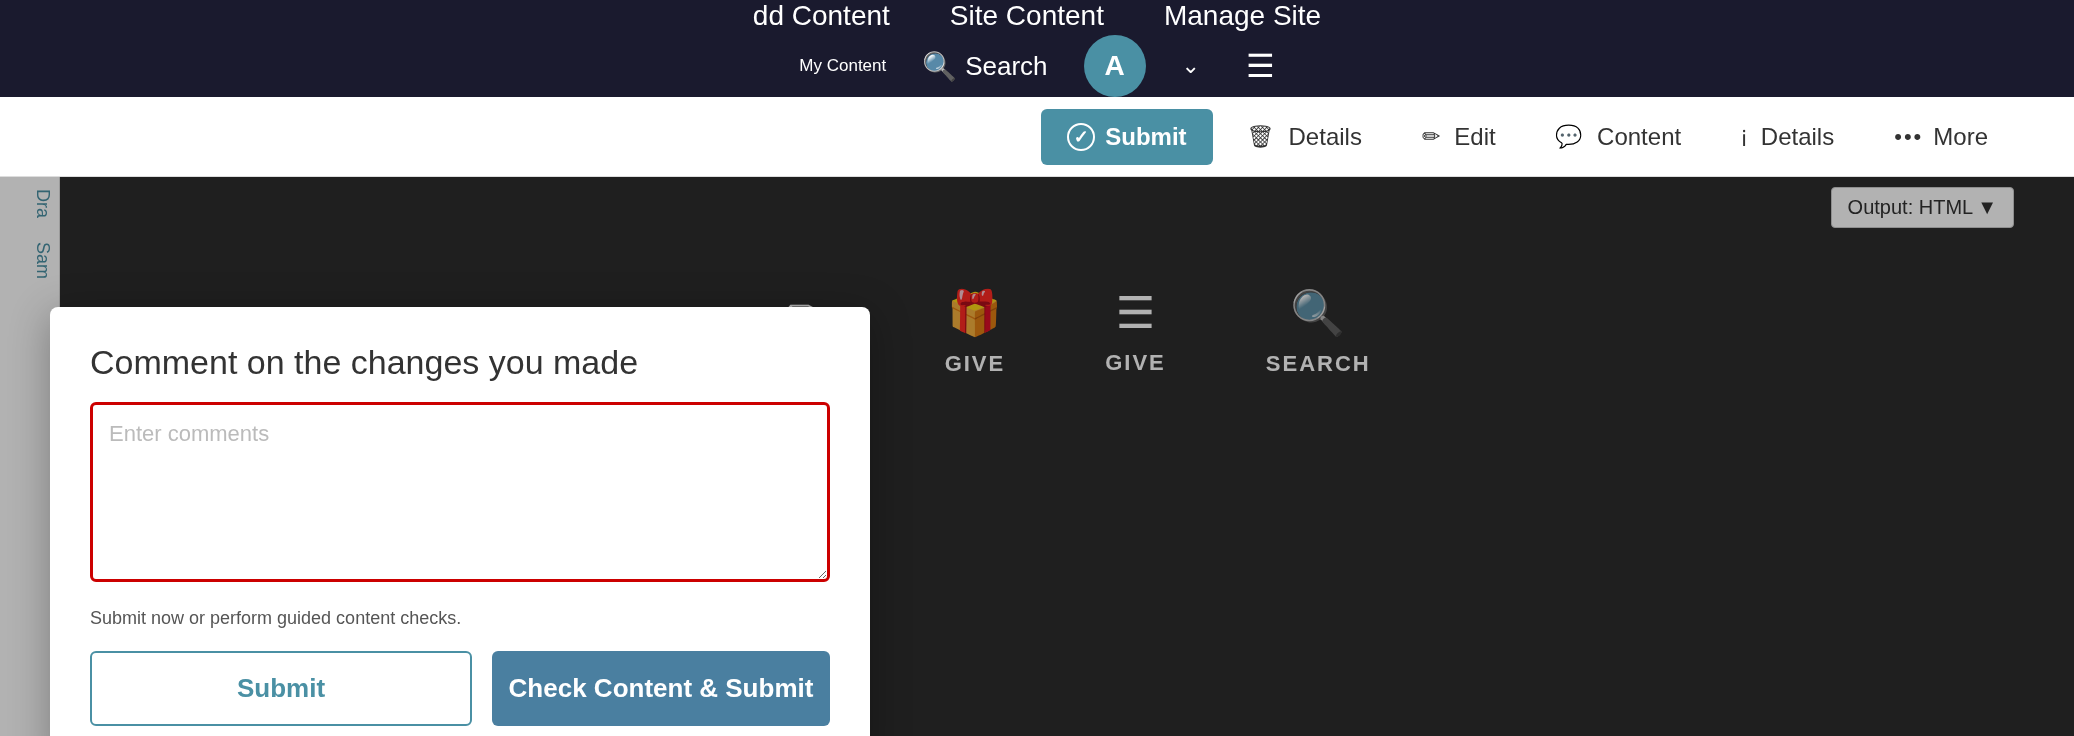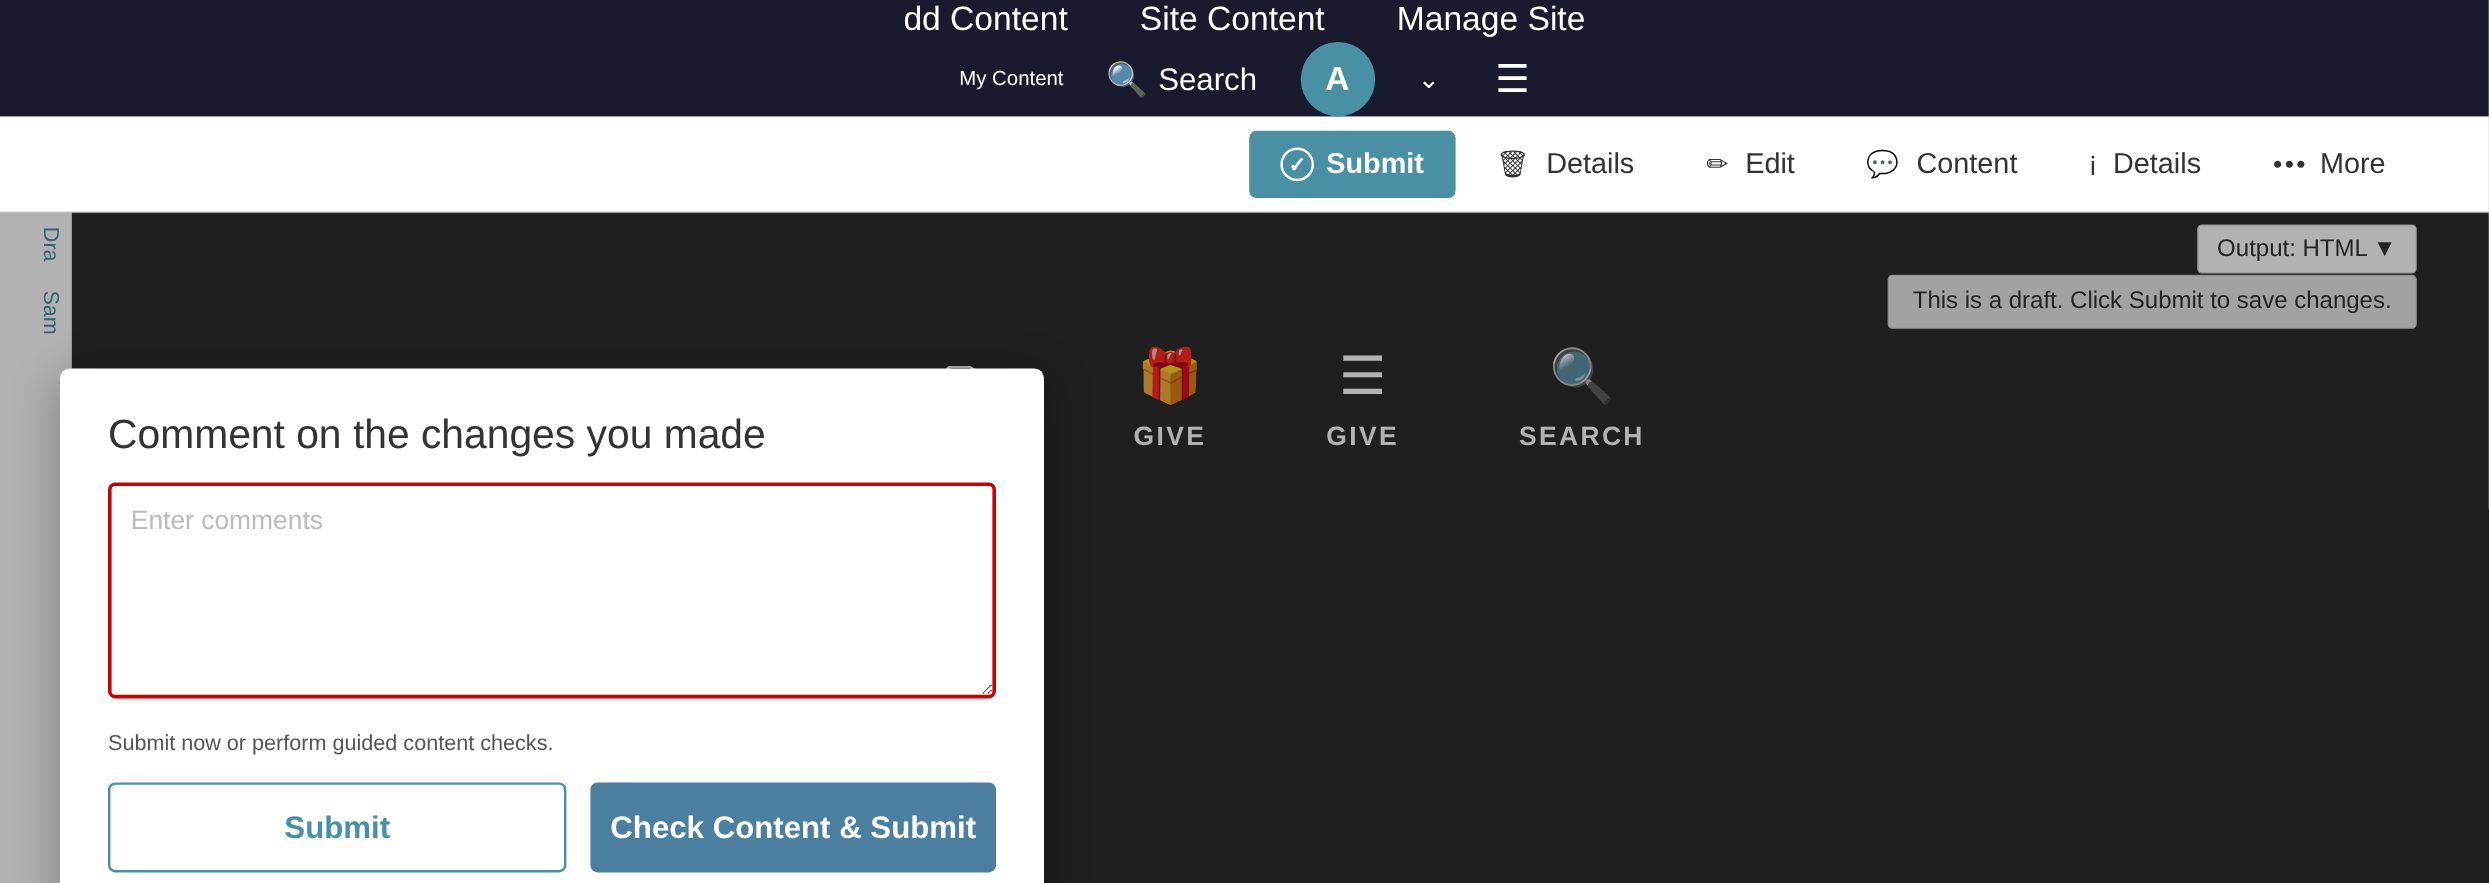--- a/index.html
+++ b/index.html
@@ -357,23 +357,20 @@
     <div class="sidebar-word" style="color:#4a90a4;">Sam</div>
   </div>
 
   <div class="preview-area">
 
     <div class="output-bar">
       <span>Output: HTML</span>
       <span>▼</span>
     </div>
 
-    <div class="draft-notice">
-      <span>This is a draft. Click Submit to save changes.</span>
-    </div>
 
     <div class="preview-icons">
       <div class="preview-icon-item">
         <span class="icon-symbol">✏</span>
         <span class="icon-label">APPLY</span>
       </div>
       <div class="preview-icon-item">
         <span class="icon-symbol">🎁</span>
         <span class="icon-label">GIVE</span>
       </div>

